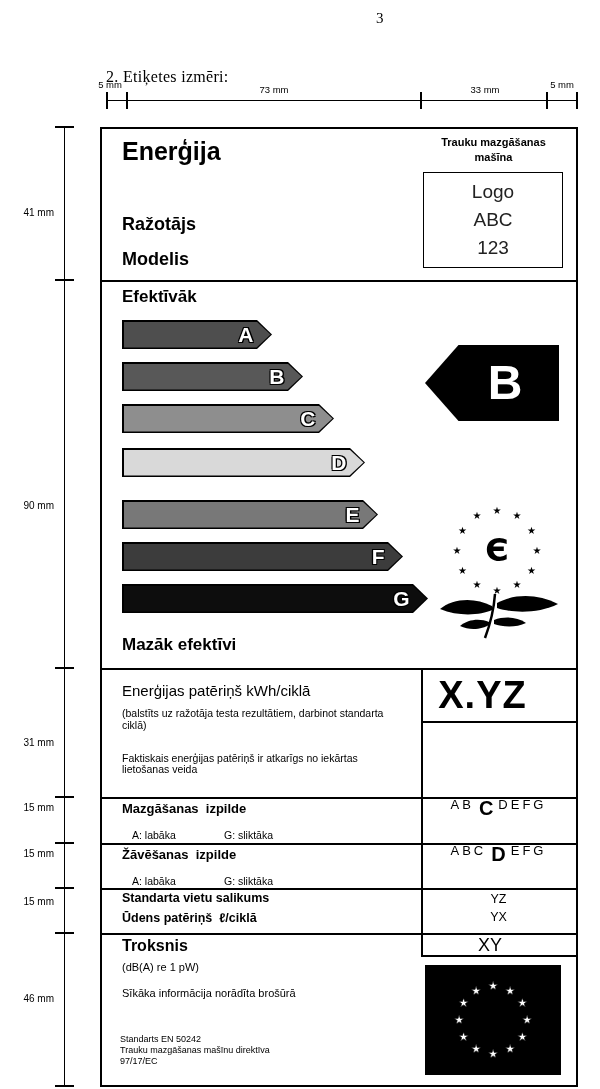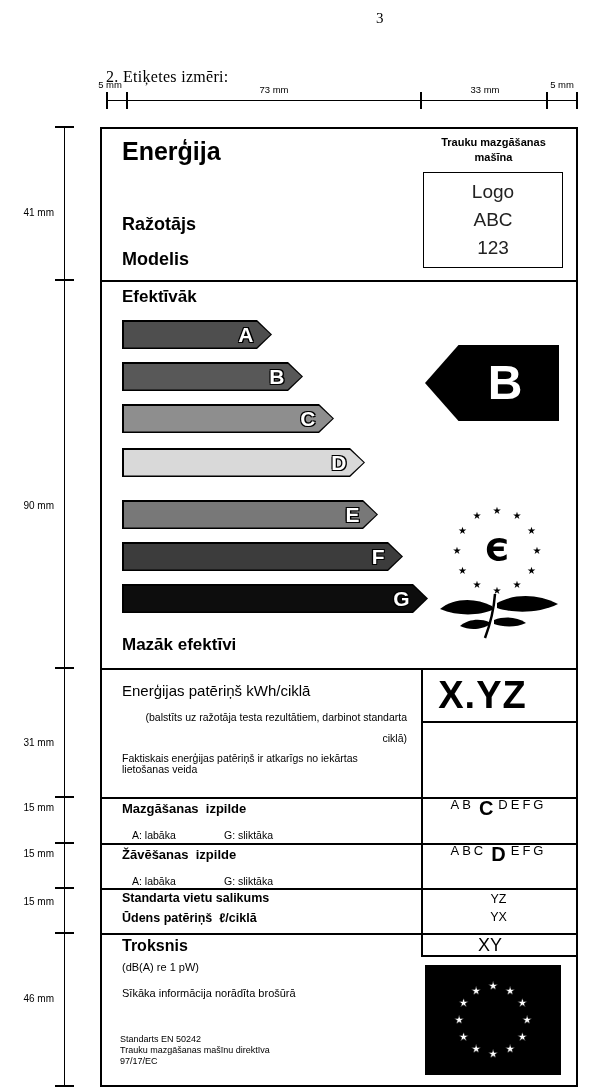--- a/index.html
+++ b/index.html
@@ -68,21 +68,21 @@
   .rating-arrow { position:absolute; left:323px; top:216px; width:134px; height:76px;
            clip-path:polygon(0 50%, 25% 0, 100% 0, 100% 100%, 25% 100%);
            display:flex; align-items:center; justify-content:center; padding-left:26px; box-sizing:border-box; }
   .rating-letter { color:#fff; font-size:48px; font-weight:bold; line-height:1; }
 
   .eco-flower { position:absolute; left:335px; top:369px; width:126px; height:144px; }
   .eco-star { font-family:"DejaVu Sans", sans-serif; font-size:10px; fill:#000; }
   .eco-e    { font-family:"DejaVu Sans", sans-serif; font-size:32px; font-weight:bold; fill:#000; }
 
   .energy-heading { left:20px; top:553px; font-size:15px; }
-  .energy-note1   { left:20px; top:578px; width:285px; font-size:10.5px; line-height:21px;text-align:right; }
+  .energy-note1   { left:20px; top:578px; width:285px; font-size:10.5px; line-height:12px; }
   .energy-note2   { left:20px; top:624px; width:285px; font-size:10.5px; line-height:11px; }
   .xyz { position:absolute; left:319px; top:541px; width:123px; height:50px;
          display:flex; align-items:center; justify-content:center;
          font-size:38px; font-weight:bold; letter-spacing:1px;border-radius:17px; }
 
   .perf-heading { font-size:13px; font-weight:bold; white-space:pre; }
   .wash-heading { left:20px; top:672px; }
   .dry-heading  { left:20px; top:718px; }
   .perf-note { font-size:10.5px;margin-top:8px; }
   .wash-a { left:30px;  top:692px; }

